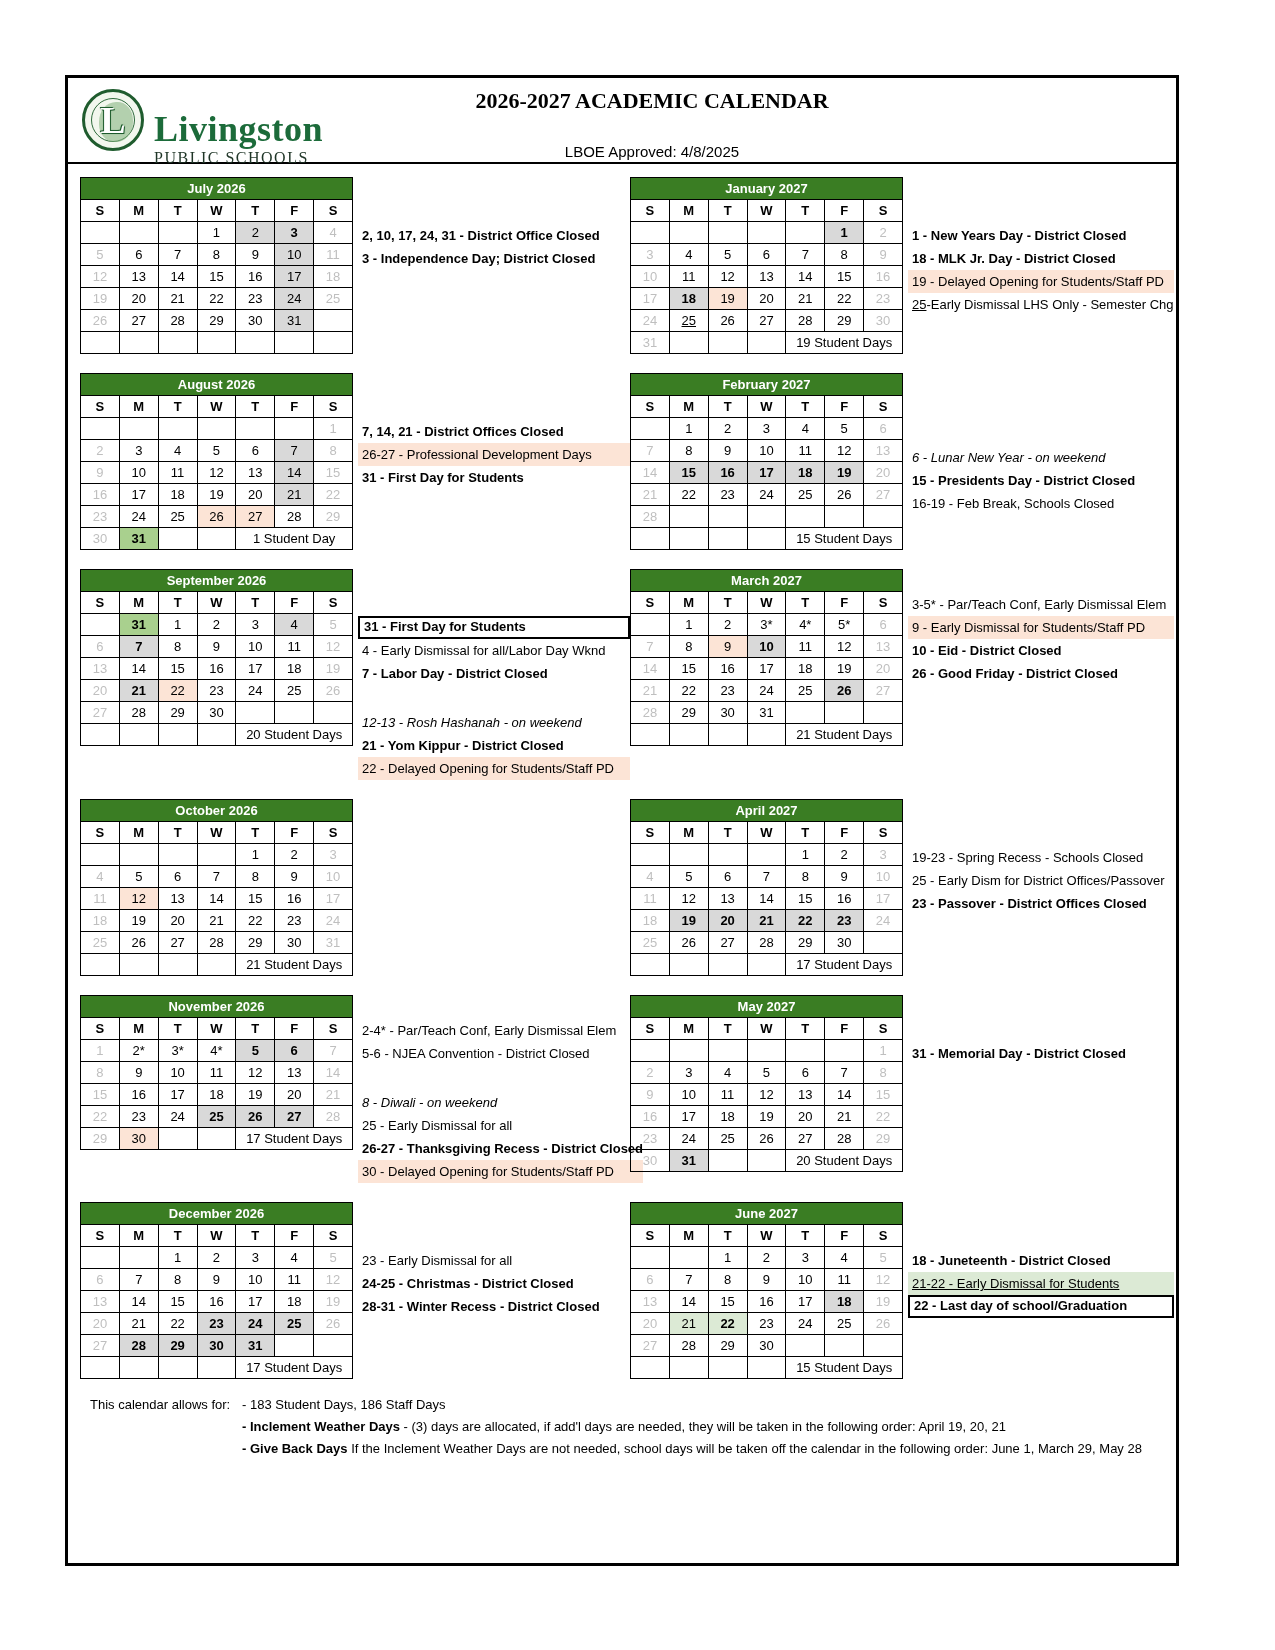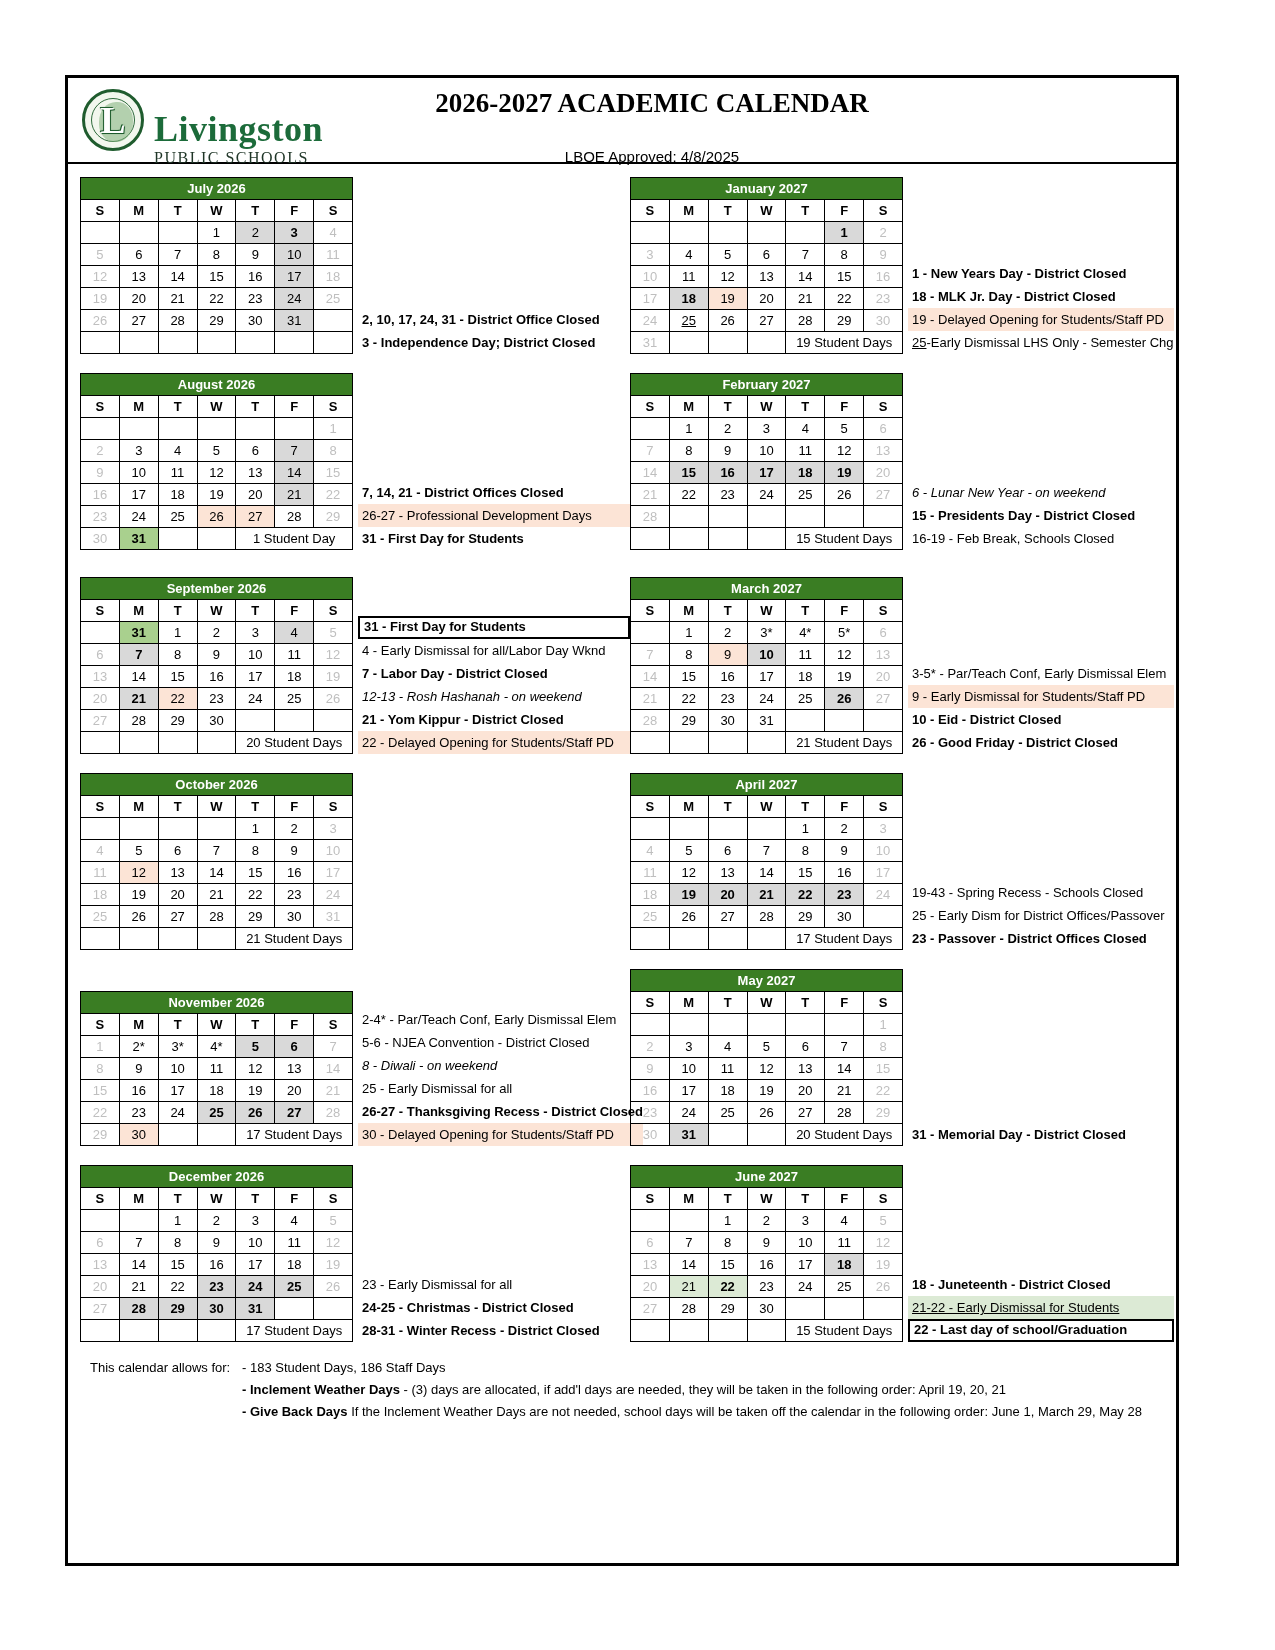--- a/index.html
+++ b/index.html
@@ -19,47 +19,47 @@
   .logo::after { content:""; position:absolute; left:14px; top:10px; width:34px; height:40px;
                  background:#7fb07a; border-radius:50% 45% 50% 45%; opacity:.55; }
   .logo-l { position:relative; z-index:1; font-family:"Liberation Serif", serif; font-weight:bold;
             font-size:38px; color:#fff; text-shadow:0 0 2px #1f5c2e,1px 1px 0 #1f5c2e,-1px -1px 0 #1f5c2e; }
   .brand-text { line-height:1; }
   .brand-name { font-family:"Liberation Serif", serif; font-weight:bold; font-size:36px;
                 color:var(--brand-green,#1c6b3a); letter-spacing:.5px;margin-top:36px; }
   .brand-sub  { font-family:"Liberation Serif", serif; font-size:16px; color:#1f3527;
                 letter-spacing:1.5px; margin-top:3px; }
   .title-wrap { position:absolute; left:0; right:0; top:10px; text-align:center; margin-left:60px; }
-  .doc-title { font-family:"Liberation Serif", serif; font-weight:bold; font-size:27px; }
+  .doc-title { font-family:"Liberation Serif", serif; font-weight:bold; font-size:22px; }
   .approval  { font-size:15px; margin-top:29px; }
 
   
   .cal-grid { display:grid; grid-template-columns:550px 1fr; row-gap:19px;
               margin:13px 6px 0 12px; }
-  .month-block { display:flex; align-items:flex-end; }
+  .month-block { display:flex; align-items:flex-start; }
 
   table.cal { border-collapse:collapse; table-layout:fixed; width:273px; flex:0 0 273px; }
   table.cal td { border:1px solid #000; height:22px; padding:0; text-align:center; font-size:13px; }
   td.mhead { background:var(--header-green,#3a7d23); color:#fff; font-weight:bold; font-size:13px; height:23px; }
   td.dh { font-weight:bold; font-size:13px; }
   td.wk { color:var(--weekend-text,#bfbfbf); }
   td.bg-gray   { background:var(--closed-gray,#d9d9d9); }
   td.bg-peach  { background:var(--pd-peach,#fce4d6); }
   td.bg-green  { background:var(--first-day-green,#a9d08e); }
   td.bg-lgreen { background:var(--dismissal-green,#dcead5); }
   td.bold { font-weight:bold; }
   td.thick { border:2.5px solid #000; }
   td.uline { text-decoration:underline; }
   td.sd-label { text-align:right; padding-right:5px; font-size:13px; }
 
   .notes { flex:1; padding-left:5px; }
   .note { min-height:23px; line-height:23px; font-size:13px; padding-left:4px;
           white-space:nowrap; overflow:hidden; }
   .note.bold { font-weight:bold; }
-  .note.italic { font-style:italic; }
+  .note.italic { font-style:italic;margin-top:26px; }
   .note.bg-peach { background:var(--pd-peach,#fce4d6); }
   .note.bg-lgreen { background:var(--dismissal-green,#dcead5);text-decoration:underline; }
   .note.boxed { border:2.5px solid #000; line-height:18px; }
   .note.indent { padding-left:36px; }
 
   
   .footer { display:flex; margin:18px 10px 0 22px; font-size:13px; }
   .footer-intro { width:152px; flex:0 0 152px; }
   .footer-lines { flex:1; }
   .fline { margin-bottom:7px; }
@@ -676,21 +676,21 @@
             <tr>
               <td></td>
               <td></td>
               <td></td>
               <td></td>
               <td colspan="3" class="sd-label">17 Student Days</td>
             </tr>
           </tbody>
         </table>
         <div class="notes" style="padding-top: 47px;">
-          <div class="note">19-43 - Spring Recess - Schools Closed</div>
+          <div class="note">19-23 - Spring Recess - Schools Closed</div>
           <div class="note">25 - Early Dism for District Offices/Passover</div>
           <div class="note bold">23 - Passover - District Offices Closed</div>
         </div>
       </div>
       <div class="month-block">
         <table class="cal">
           <tbody>
             <tr>
               <td colspan="7" class="mhead">November 2026</td>
             </tr>

